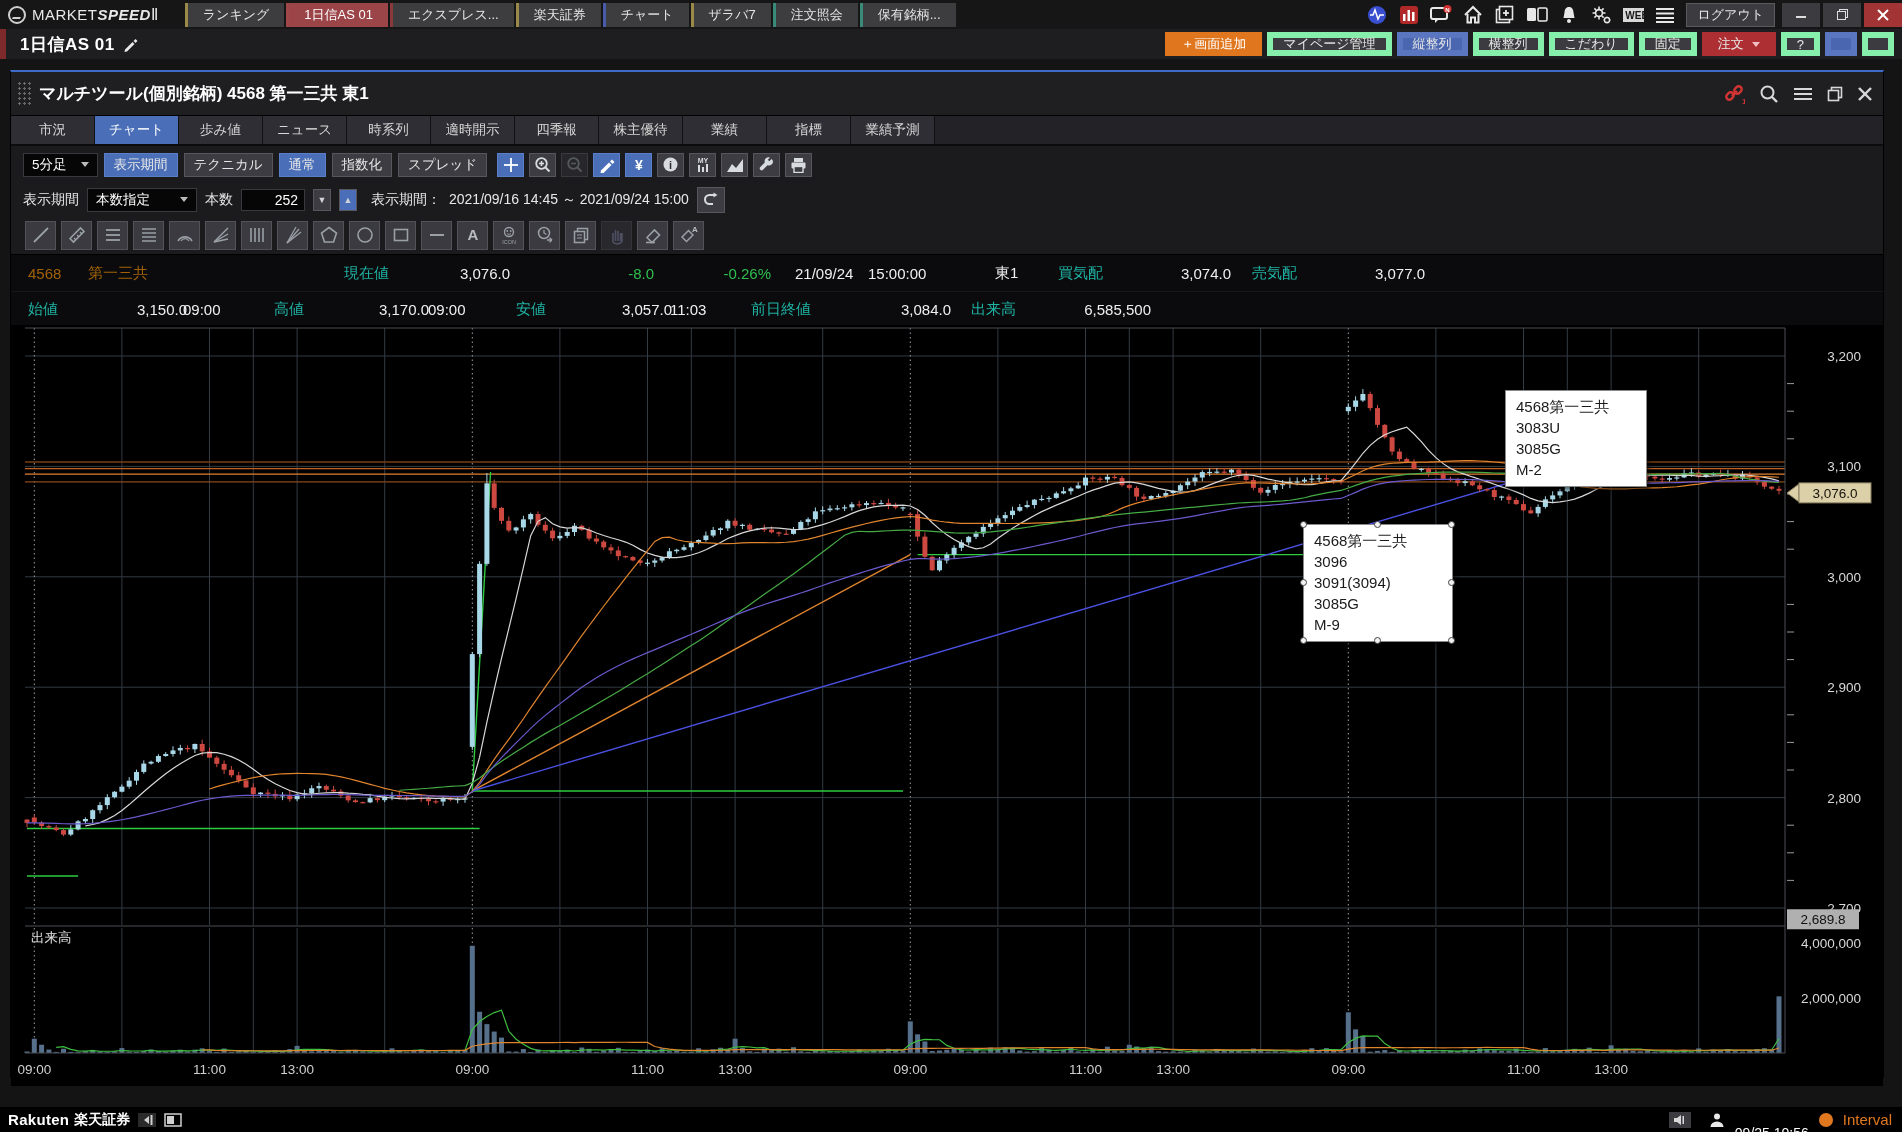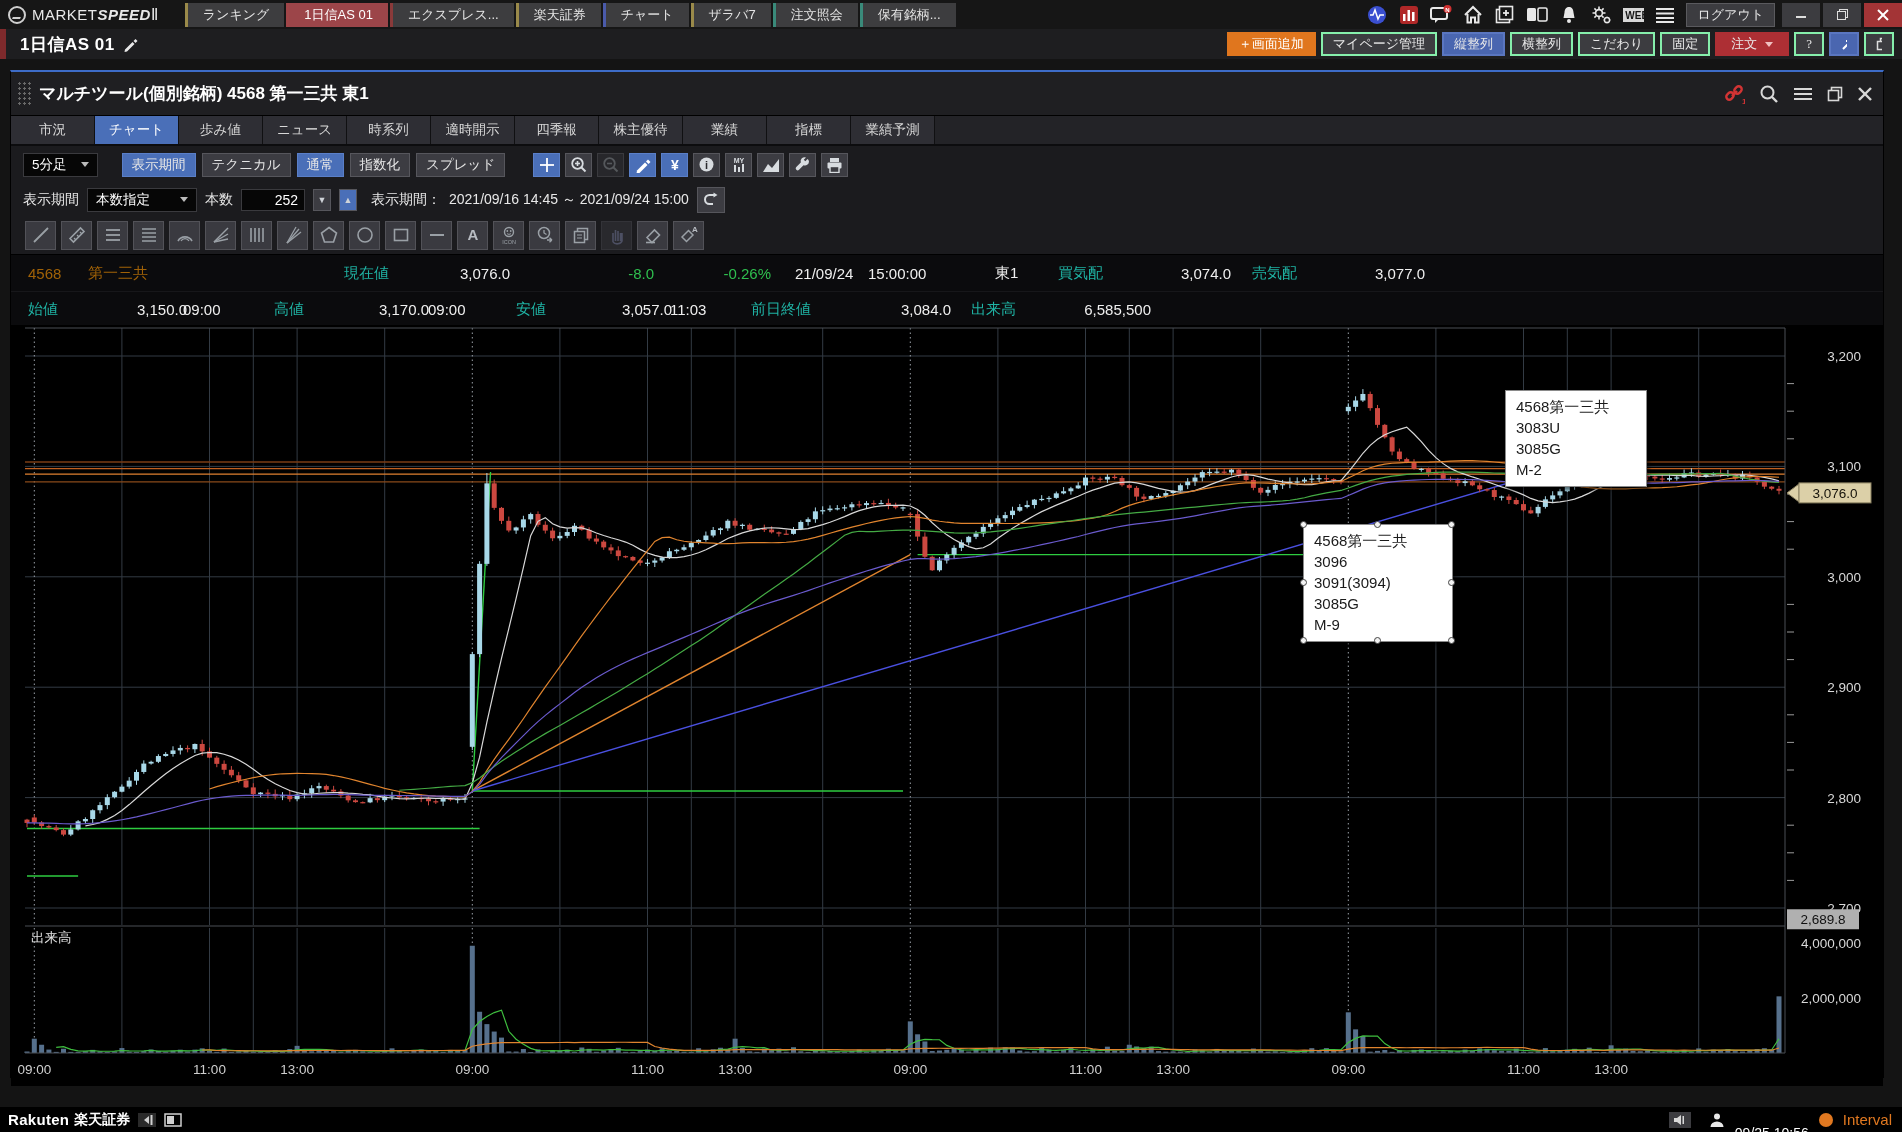--- a/index.html
+++ b/index.html
@@ -19,35 +19,35 @@
   .logout{background:#3c3c40;border:1px solid #5a5a5e;color:#e6e6e6;font-size:13px;padding:2px 10px;margin:0 4px;}
   .winctl{display:flex;height:24px;}
   .winbtn{width:38px;display:flex;align-items:center;justify-content:center;background:#3c3c40;margin-left:3px;color:#ddd;}
   .winbtn.close{background:#a33436;}
   
   .wsbar{position:absolute;left:0;top:29px;width:1902px;height:30px;background:#1e1e20;display:flex;align-items:center;}
   .wsaccent{width:6px;height:30px;background:#7e2a2c;margin-right:14px;}
   .wstitle{color:#fff;font-size:17px;font-weight:bold;letter-spacing:.5px;}
   .wsedit{margin-left:8px;}
   .wsbuttons{margin-left:auto;display:flex;align-items:center;gap:5px;margin-right:8px;}
-  .wsbtn{height:24px;display:flex;align-items:center;justify-content:center;padding:0 10px;font-size:13px;color:#e8e8e8;background:#3c3c40;border:2px solid #86efac;cursor:pointer;font-family:Liberation Serif, serif;}
+  .wsbtn{height:24px;display:flex;align-items:center;justify-content:center;padding:0 10px;font-size:13px;color:#e8e8e8;background:#3c3c40;border:6px solid #86efac;cursor:pointer;}
   .wsbtn.orange{background:#e0761e;border-color:#e0761e;color:#fff;}
   .wsbtn.blue{background:#4a66b0;border-color:#5a76c0;}
   .wsbtn.red{background:#ad2f34;border-color:#ad2f34;min-width:74px;gap:8px;}
   .caret{display:inline-block;width:0;height:0;border-left:4px solid transparent;border-right:4px solid transparent;border-top:5px solid #f0c0c0;}
   
   .toolwin{position:absolute;left:10px;top:70px;width:1874px;height:1008px;background:#17171a;border:1px solid #000;border-top:2px solid #3d6cc8;}
   .titlebar{height:44px;display:flex;align-items:center;background:#1f1f22;border-bottom:1px solid #000;}
   .draghandle{width:14px;height:26px;margin:0 8px 0 6px;background:radial-gradient(#6a6a6a 1px,transparent 1.4px);background-size:5px 5px;}
   .wtitle{color:#fff;font-size:17px;font-weight:bold;}
   .titleicons{margin-left:auto;display:flex;align-items:center;gap:14px;margin-right:10px;}
   .tabs{height:30px;display:flex;background:#232327;border-bottom:2px solid #0c0c0e;}
   .tab{min-width:84px;display:flex;align-items:center;justify-content:center;font-size:13.5px;color:#d8d8d8;background:#2e2e34;border-right:1px solid #101012;cursor:pointer;padding:0 10px;}
   .tab.active{background:#4a6fb8;color:#fff;}
-  .tbar1{height:37px;display:flex;align-items:center;background:#1b1b1e;gap:24px;padding-left:12px;}
+  .tbar1{height:37px;display:flex;align-items:center;background:#1b1b1e;gap:6px;padding-left:12px;}
   .select{height:24px;background:#060606;border:1px solid #3a3a3e;color:#fff;font-size:13.5px;display:flex;align-items:center;padding:0 8px;gap:14px;}
   .select .caret{border-top-color:#bbb;}
   .tbtn{height:24px;padding:0 9px;display:flex;align-items:center;justify-content:center;font-size:13.5px;color:#e6e6e6;background:#3c3c42;border:1px solid #56565c;cursor:pointer;}
   .tbtn.active{background:#4a6fb8;border-color:#5a7fc8;}
   .ibtn{width:27px;height:24px;display:flex;align-items:center;justify-content:center;background:#3c3c42;border:1px solid #56565c;cursor:pointer;color:#d8dce0;font-size:14px;}
   .ibtn.active{background:#4a6fb8;border-color:#5a7fc8;}
   .ibtn.disabled{background:#27272b;border-color:#3a3a3e;color:#55585c;}
   .tbar2{height:33px;display:flex;align-items:center;background:#1b1b1e;gap:8px;padding-left:12px;color:#e8e8e8;font-size:14px;}
   .numbox{height:22px;width:64px;background:#060606;border:1px solid #3a3a3e;color:#fff;display:flex;align-items:center;justify-content:flex-end;padding:0 6px;font-size:14px;}
   .spin{width:18px;height:22px;display:flex;align-items:center;justify-content:center;background:#3c3c42;border:1px solid #56565c;color:#cfd3d8;font-size:9px;}

